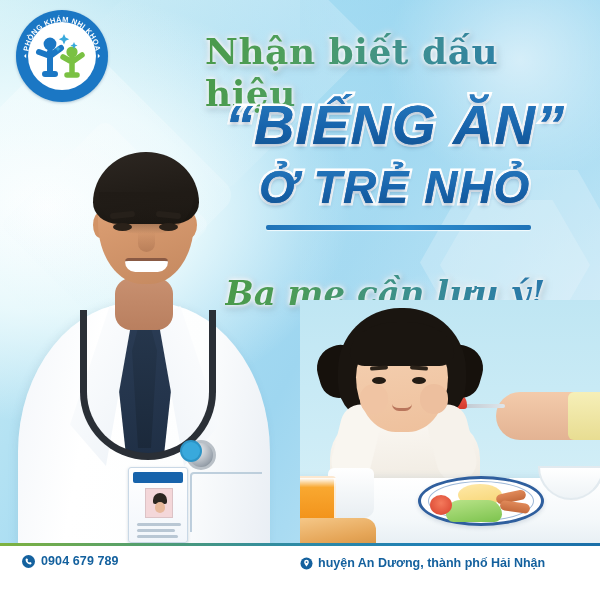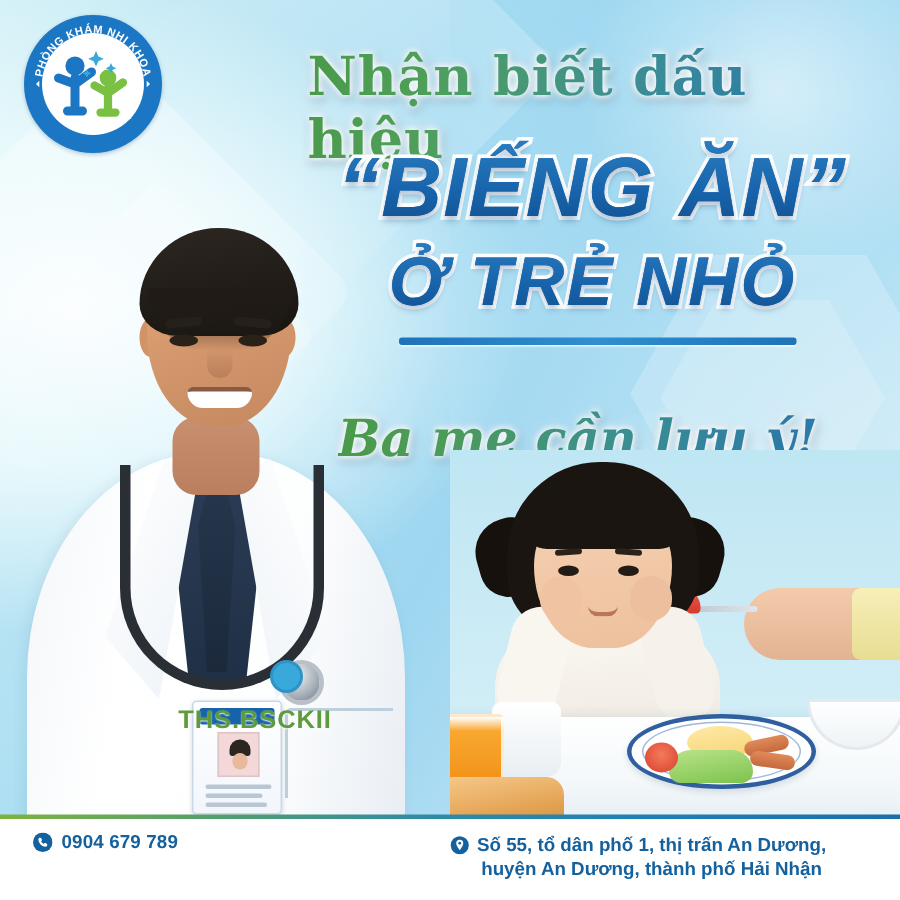--- a/index.html
+++ b/index.html
@@ -436,21 +436,20 @@
     <div class="d-badge">
       <div class="bh"></div>
       <div class="ph"></div>
       <div class="l1"></div>
       <div class="l2"></div>
       <div class="l3"></div>
     </div>
   </div>
 
   <div class="doc-name">
-    <div class="t1">THS.BSCKII</div>
   </div>
 
   <div class="footer-rule"></div>
   <div class="footer">
 
     <div class="fcol-left">
       <div class="fline">
         <svg class="ficon" viewBox="0 0 16 16">
           <circle cx="8" cy="8" r="8" fill="#14619e"></circle>
           <path d="M5.2 4.4 q1.1-.5 1.7.5 l.5 1 q.2.5-.3.9 l-.5.4 q.6 1.4 2.2 2.2 l.4-.5 q.4-.5.9-.3 l1 .5 q1 .6.5 1.7 -.4.8-1.4.8 -2.2 0-4-1.8 -1.8-1.8-1.8-4 0-1 .8-1.4 z" fill="#ffffff"></path>
@@ -459,19 +458,18 @@
       </div>
     </div>
 
     <div class="fcol-right">
       <svg class="ficon" viewBox="0 0 16 16">
         <circle cx="8" cy="8" r="7.4" fill="#14619e"></circle>
         <path d="M8 3.4 a2.9 2.9 0 0 0-2.9 2.9 c0 2.2 2.9 5.6 2.9 5.6 s2.9-3.4 2.9-5.6 A2.9 2.9 0 0 0 8 3.4 z" fill="#ffffff"></path>
         <circle cx="8" cy="6.3" r="1.1" fill="#14619e"></circle>
       </svg>
       <div>
-        <div class="addr">Số 55, tổ dân phố 1, thị trấn An Dương,</div>
         <div class="addr">huyện An Dương, thành phố Hải Nhận</div>
       </div>
     </div>
 
   </div>
 </div>
 
 </body></html>

